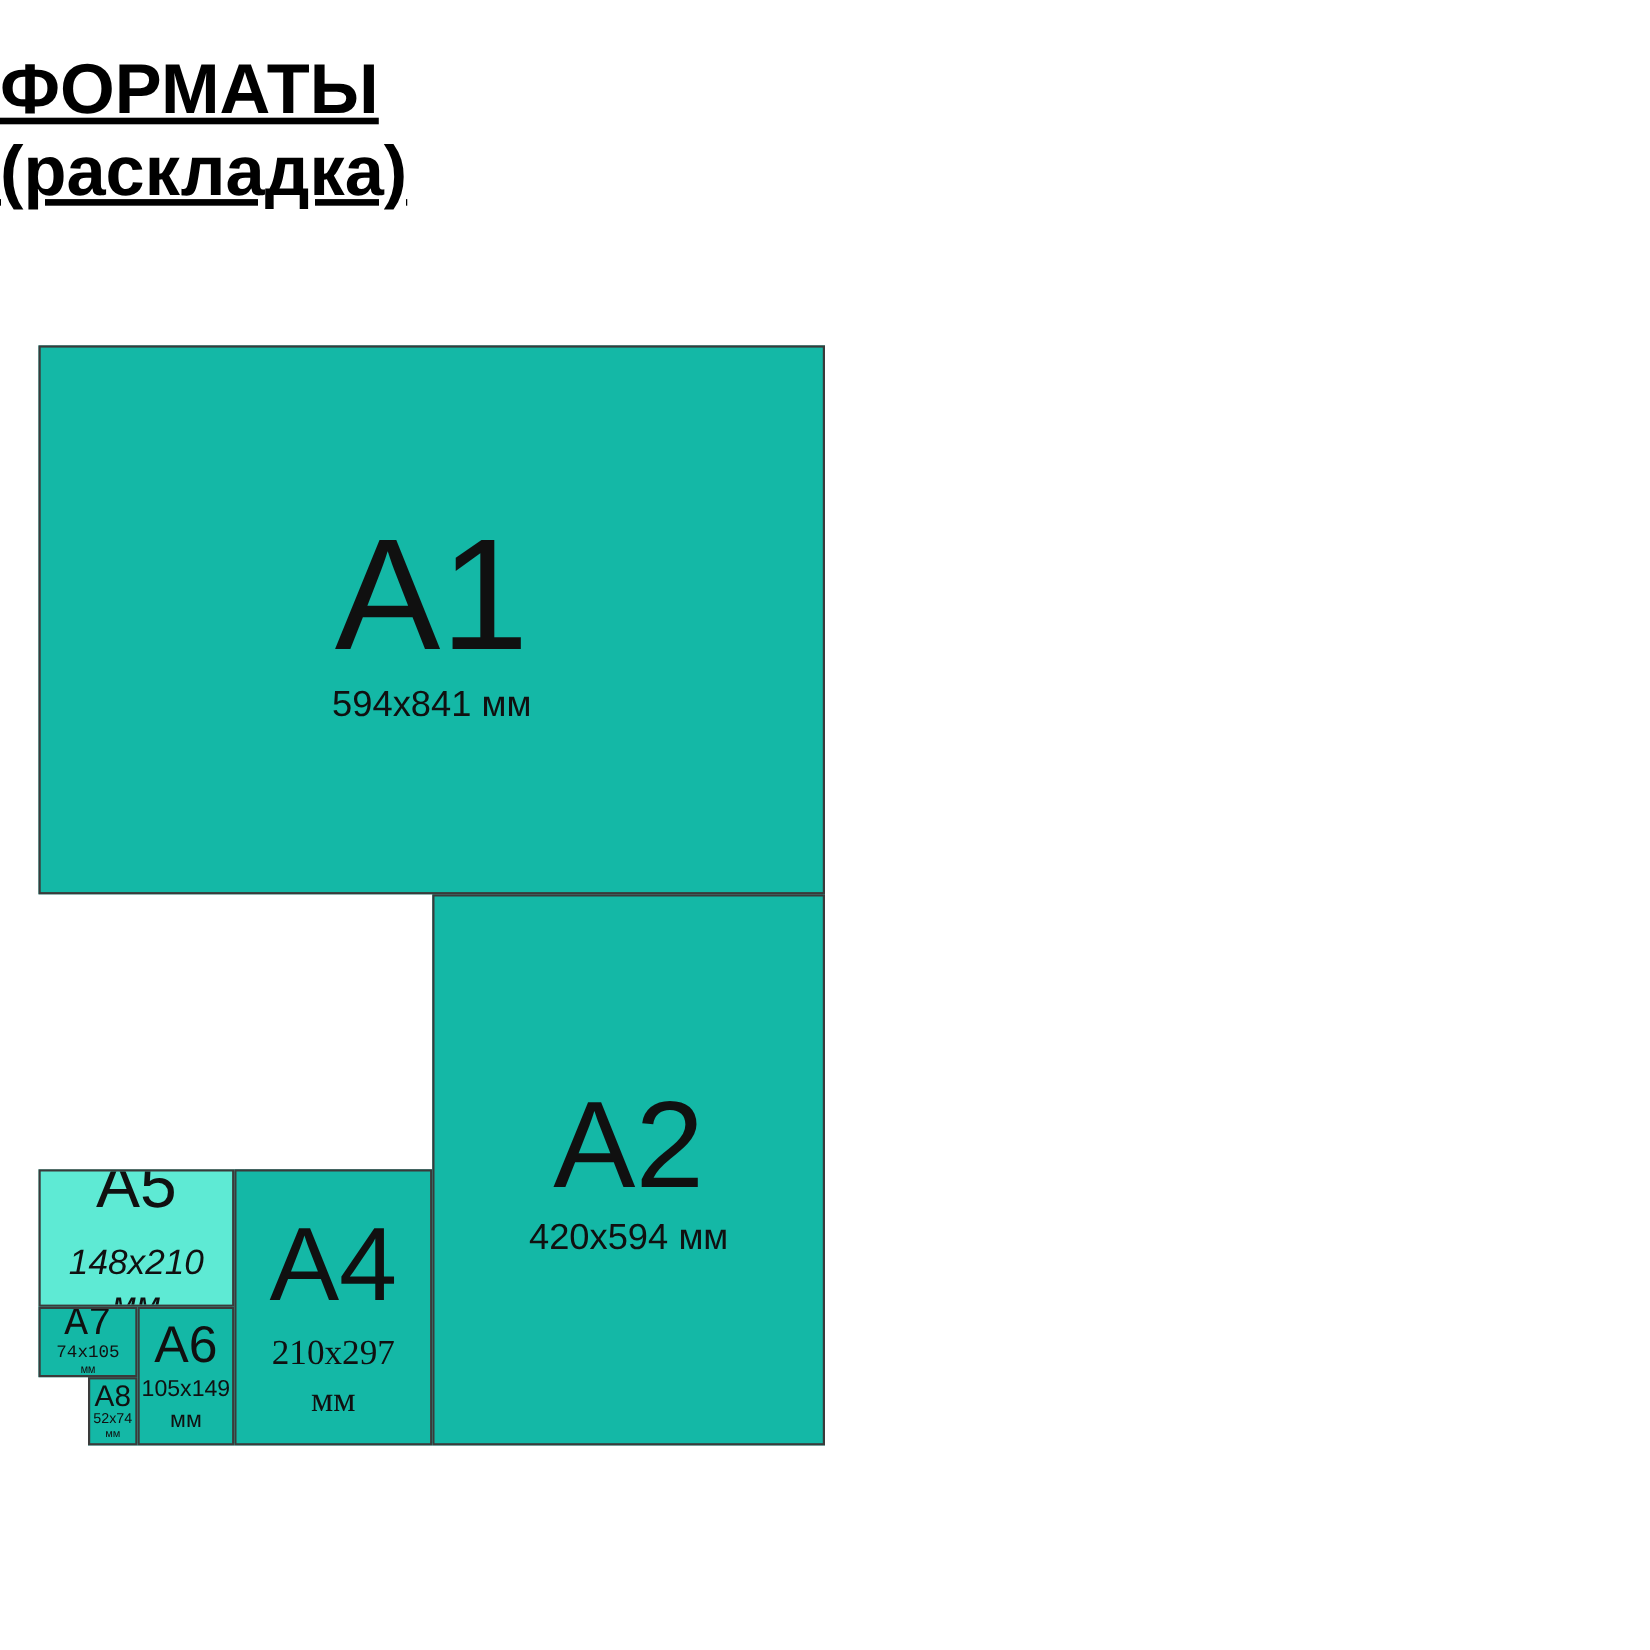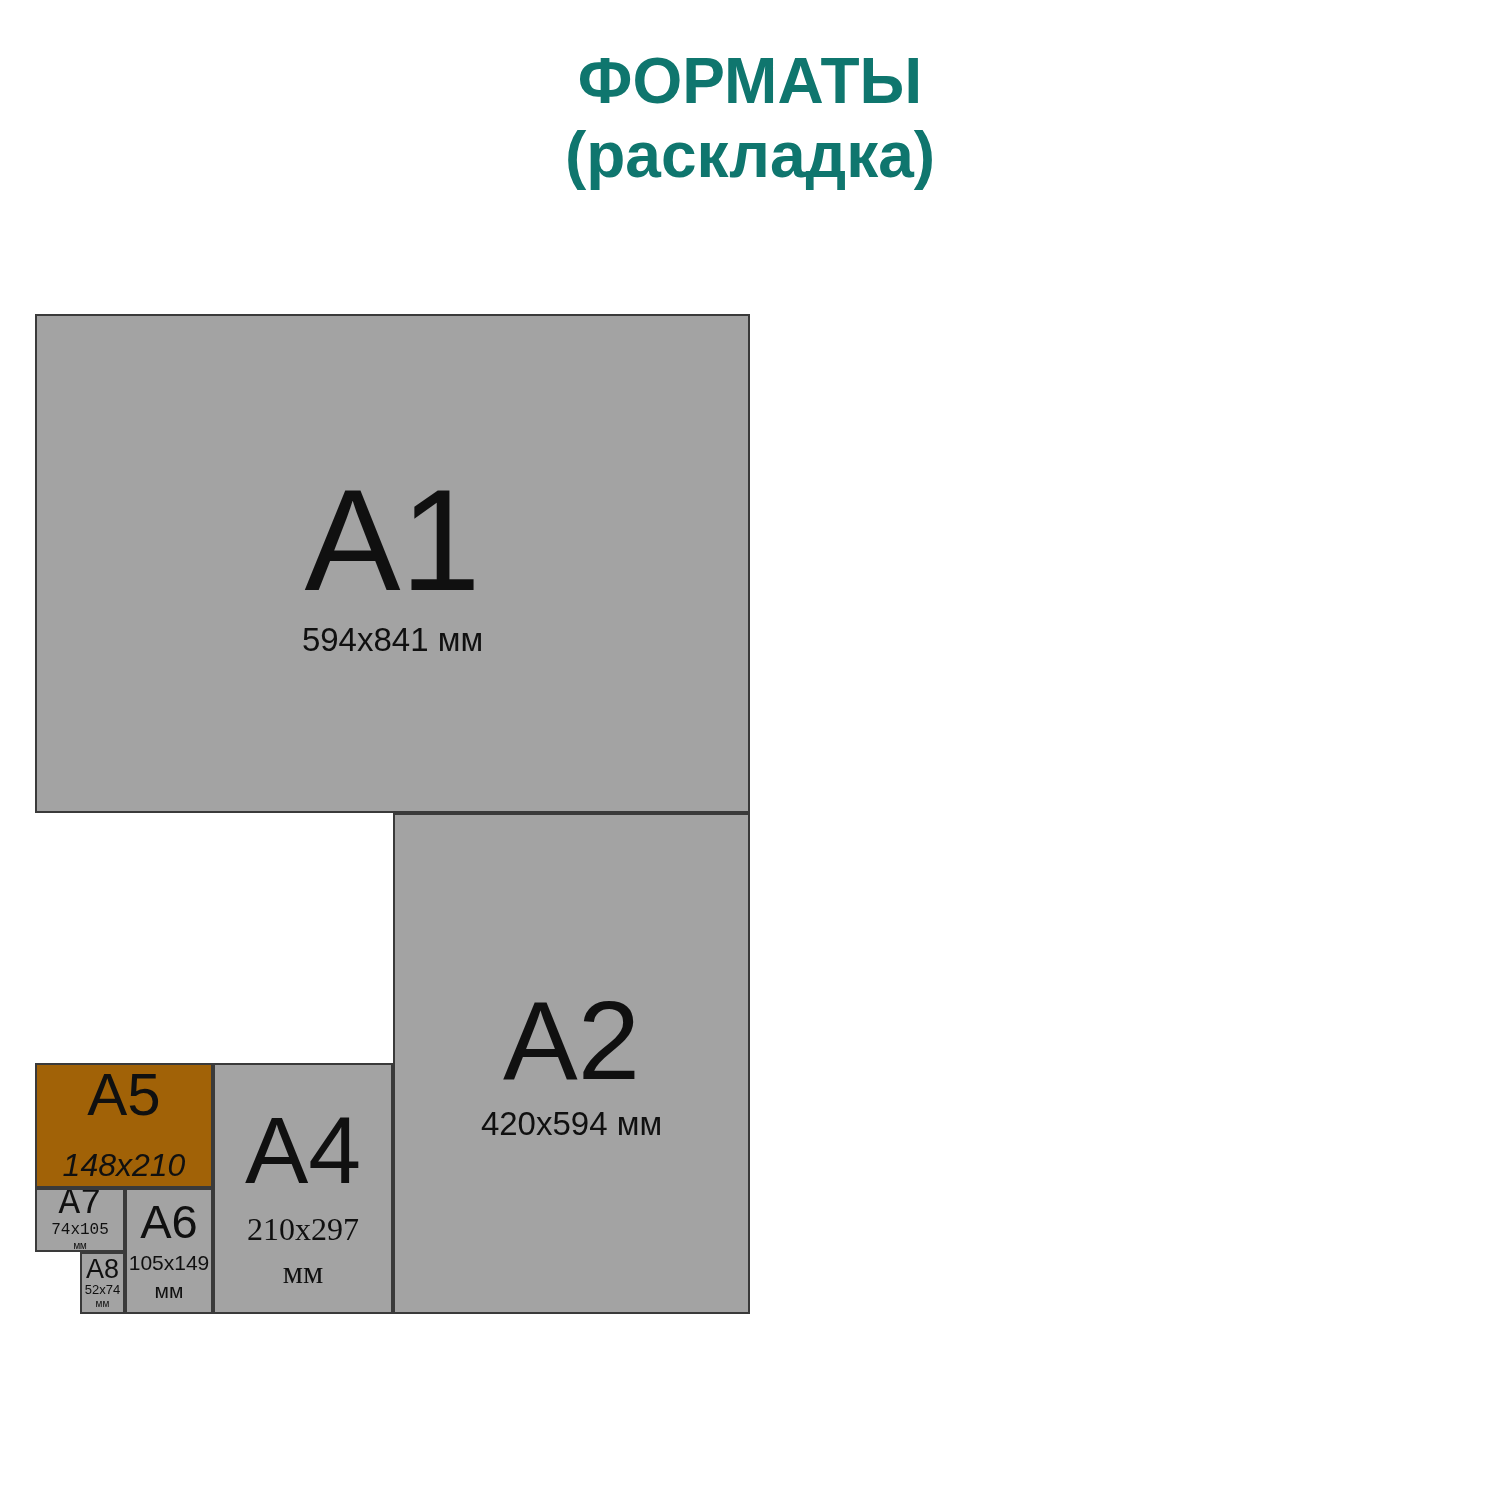--- a/index.html
+++ b/index.html
@@ -9,39 +9,40 @@
     height: 1500px;
     background: #ffffff;
     color: #101010;
     font-family: "Liberation Sans", "DejaVu Sans", sans-serif;
   }
   .title {
     position: absolute;
     top: 44px;
     left: 0;
     width: 100%;
-    text-align: center;
+    text-align: left;
     font-weight: 700;
     font-size: 64px;
     line-height: 74px;
-    color: #0f766e;
+    color: #000000;
+    text-decoration: underline;
   }
   .paper {
     position: absolute;
     box-sizing: border-box;
     border: 2px solid #3a3a3a;
-    background: #a3a3a3;
+    background: #14b8a6;
     display: flex;
     flex-direction: column;
     align-items: center;
     justify-content: center;
     text-align: center;
     overflow: hidden;
   }
-  .paper.highlighted { background: #a16207; justify-content: space-between; }
+  .paper.highlighted { background: #5eead4; }
 
   
   .box-a1 { left: 35px;  top: 314px;  width: 715px; height: 499px; }
   .box-a0 { left: 750px; top: 314px;  width: 713px; height: 1000px; }
   .box-a3 { left: 35px;  top: 813px;  width: 358px; height: 250px; }
   .box-a2 { left: 393px; top: 813px;  width: 357px; height: 501px; }
   .box-a5 { left: 35px;  top: 1063px; width: 178px; height: 125px; }
   .box-a4 { left: 213px; top: 1063px; width: 180px; height: 251px; }
   .box-a7 { left: 35px;  top: 1188px; width: 90px;  height: 64px; font-family: Liberation Mono, monospace; }
   .box-a6 { left: 125px; top: 1188px; width: 88px;  height: 126px; }

